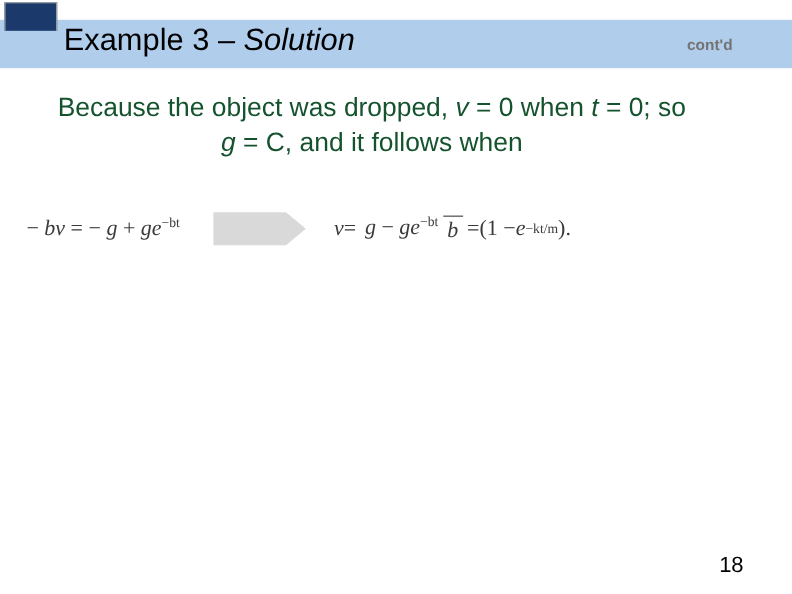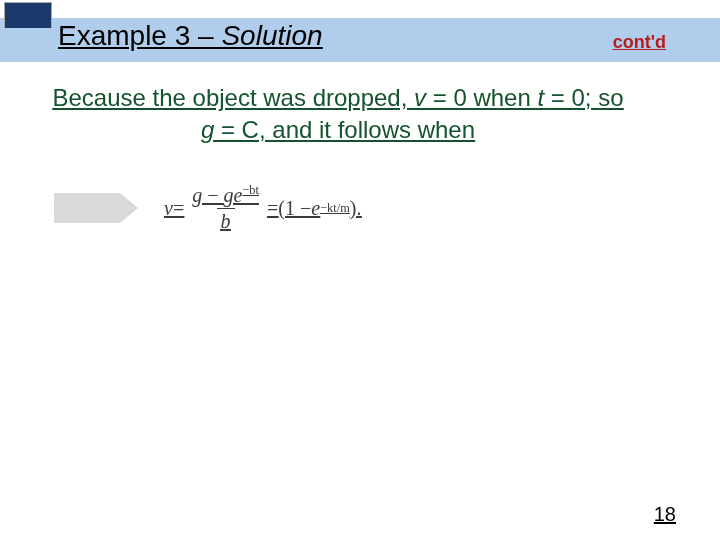--- a/index.html
+++ b/index.html
@@ -1,15 +1,15 @@
 <!DOCTYPE html>
 <html><head>
 <meta charset="utf-8">
 <style>
-  * { margin: 0; padding: 0; box-sizing: border-box; text-decoration: underline; }
+  * { margin: 0; padding: 0; box-sizing: border-box; }
   body {
     width: 720px;
     height: 540px;
     background: #ffffff;
     font-family: Arial, Helvetica, sans-serif;
     position: relative;
     overflow: hidden;
   }
   .header-bar {
     position: absolute;
@@ -35,23 +35,23 @@
     left: 58px;
     font-size: 28px;
     color: #000;
   }
   .title .ex { font-weight: 400; }
   .title .sol { font-style: italic; }
   .contd {
     position: absolute;
     top: 32px;
     right: 54px;
-    font-size: 18px;
+    font-size: 14px;
     font-weight: bold;
-    color: #b91c1c;
+    color: #737373;
   }
   .body-text {
     position: absolute;
     top: 82px;
     left: 18px;
     width: 640px;
     font-size: 24px;
     line-height: 1.35;
     color: #14532d;
     text-align: center;
@@ -91,21 +91,21 @@
     border-left: 18px solid #d9d9d9;
   }
   .eq-right {
     display: flex;
     align-items: center;
     white-space: nowrap;
     margin-left: 22px;
   }
   .frac {
     display: inline-flex;
-    flex-direction: column;
+    flex-direction: row;
     align-items: center;
     vertical-align: middle;
     margin: 0 4px;
   }
   .frac .num { padding: 0 4px 1px 4px; }
   .frac .den { border-top: 1px solid #3a3a3a; padding: 1px 4px 0 4px; }
   sup { font-size: 0.62em; vertical-align: super; line-height: 0; }
   .pagenum {
     position: absolute;
     bottom: 14px;
@@ -125,20 +125,23 @@
 </div>
 
 <div class="contd">cont'd</div>
 
 <div class="body-text">
   <span>Because the object was dropped, </span><span class="iv">v</span><span> = 0 when </span><span class="iv">t</span><span> = 0; so</span><br>
   <span class="iv">g</span><span> = C, and it follows when</span>
 </div>
 
 <div class="eq-row">
+  <div class="eq-left">
+    <span>− </span><span style="font-style:italic">bv</span><span> = − </span><span style="font-style:italic">g</span><span> + </span><span style="font-style:italic">g</span><span style="font-style:italic">e</span><sup>−bt</sup>
+  </div>
 
   <div class="arrow-box"></div>
 
   <div class="eq-right">
     <span style="font-style:italic">v</span>
       <span> = </span>
     <span class="frac">
       <span class="num">
         <span style="font-style:italic">g</span><span> − </span><span style="font-style:italic">g</span><span style="font-style:italic">e</span><sup>−bt</sup>
       </span>

